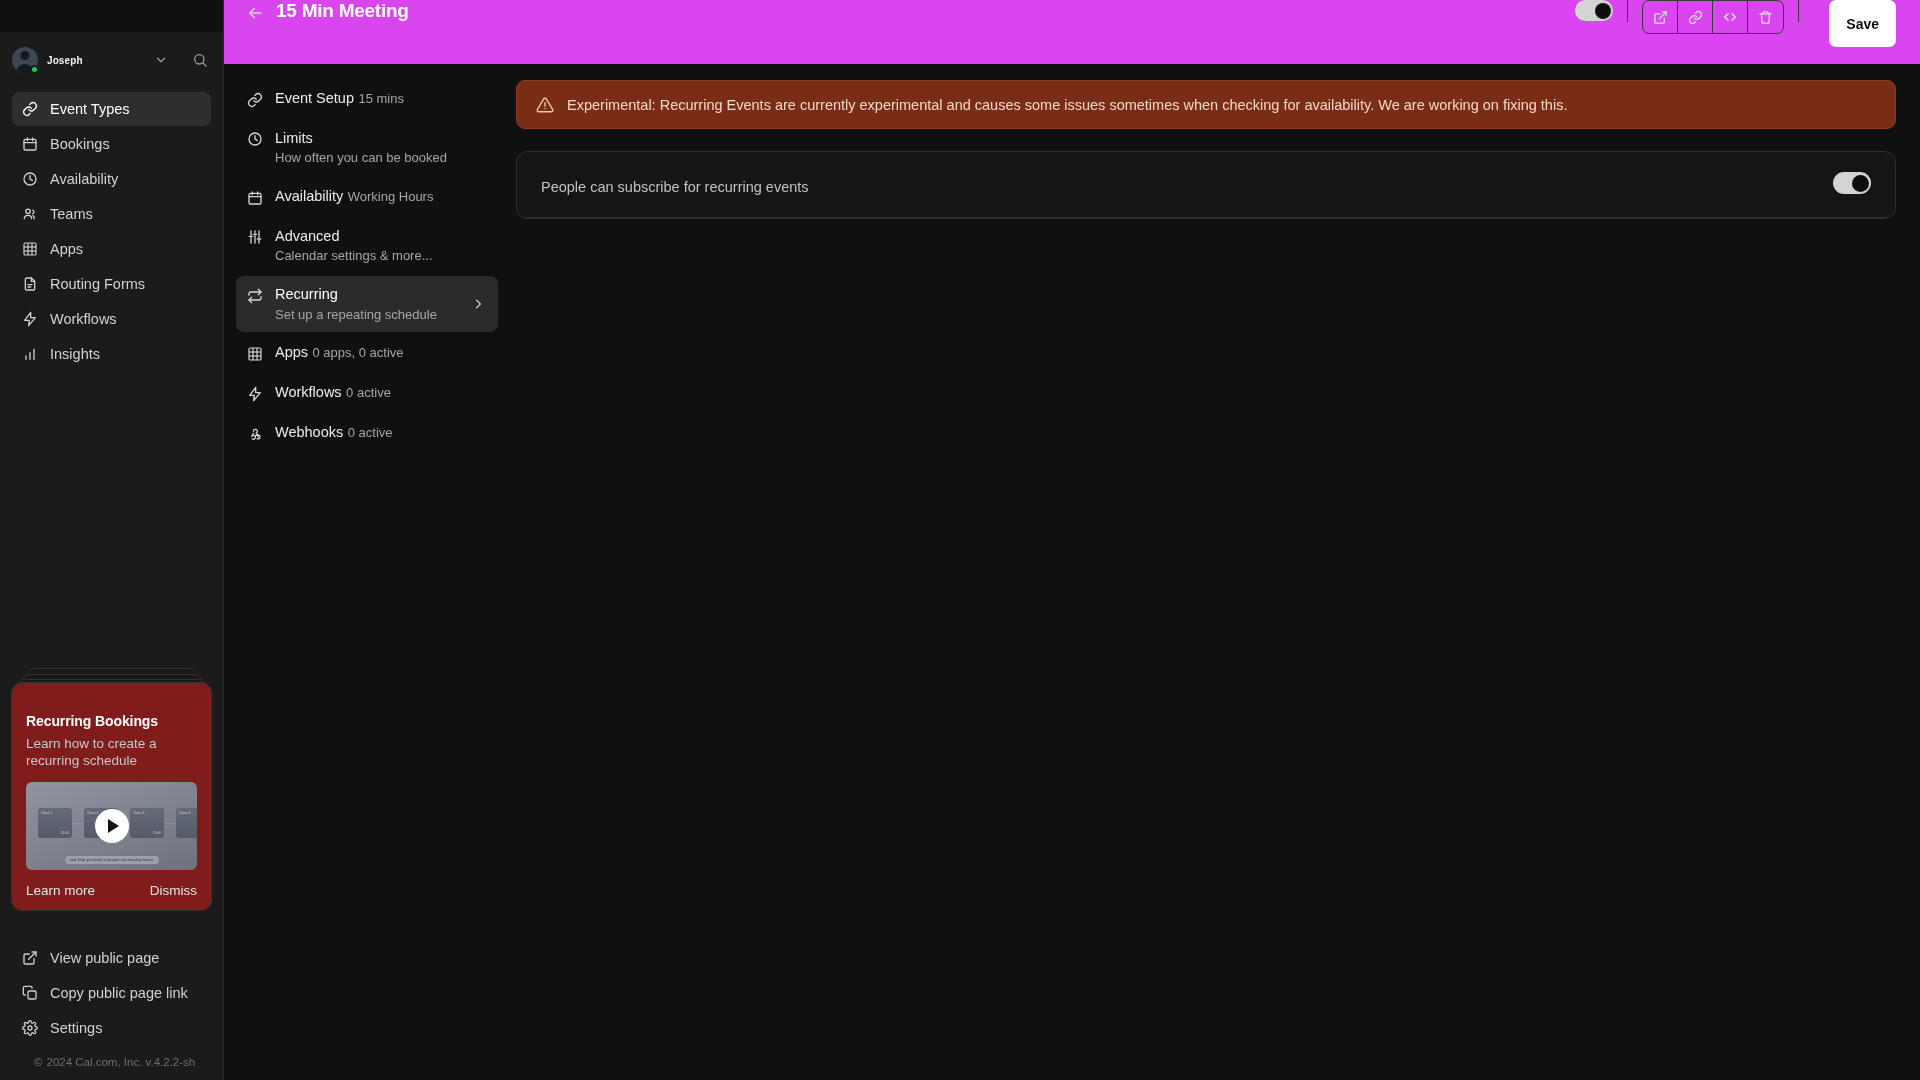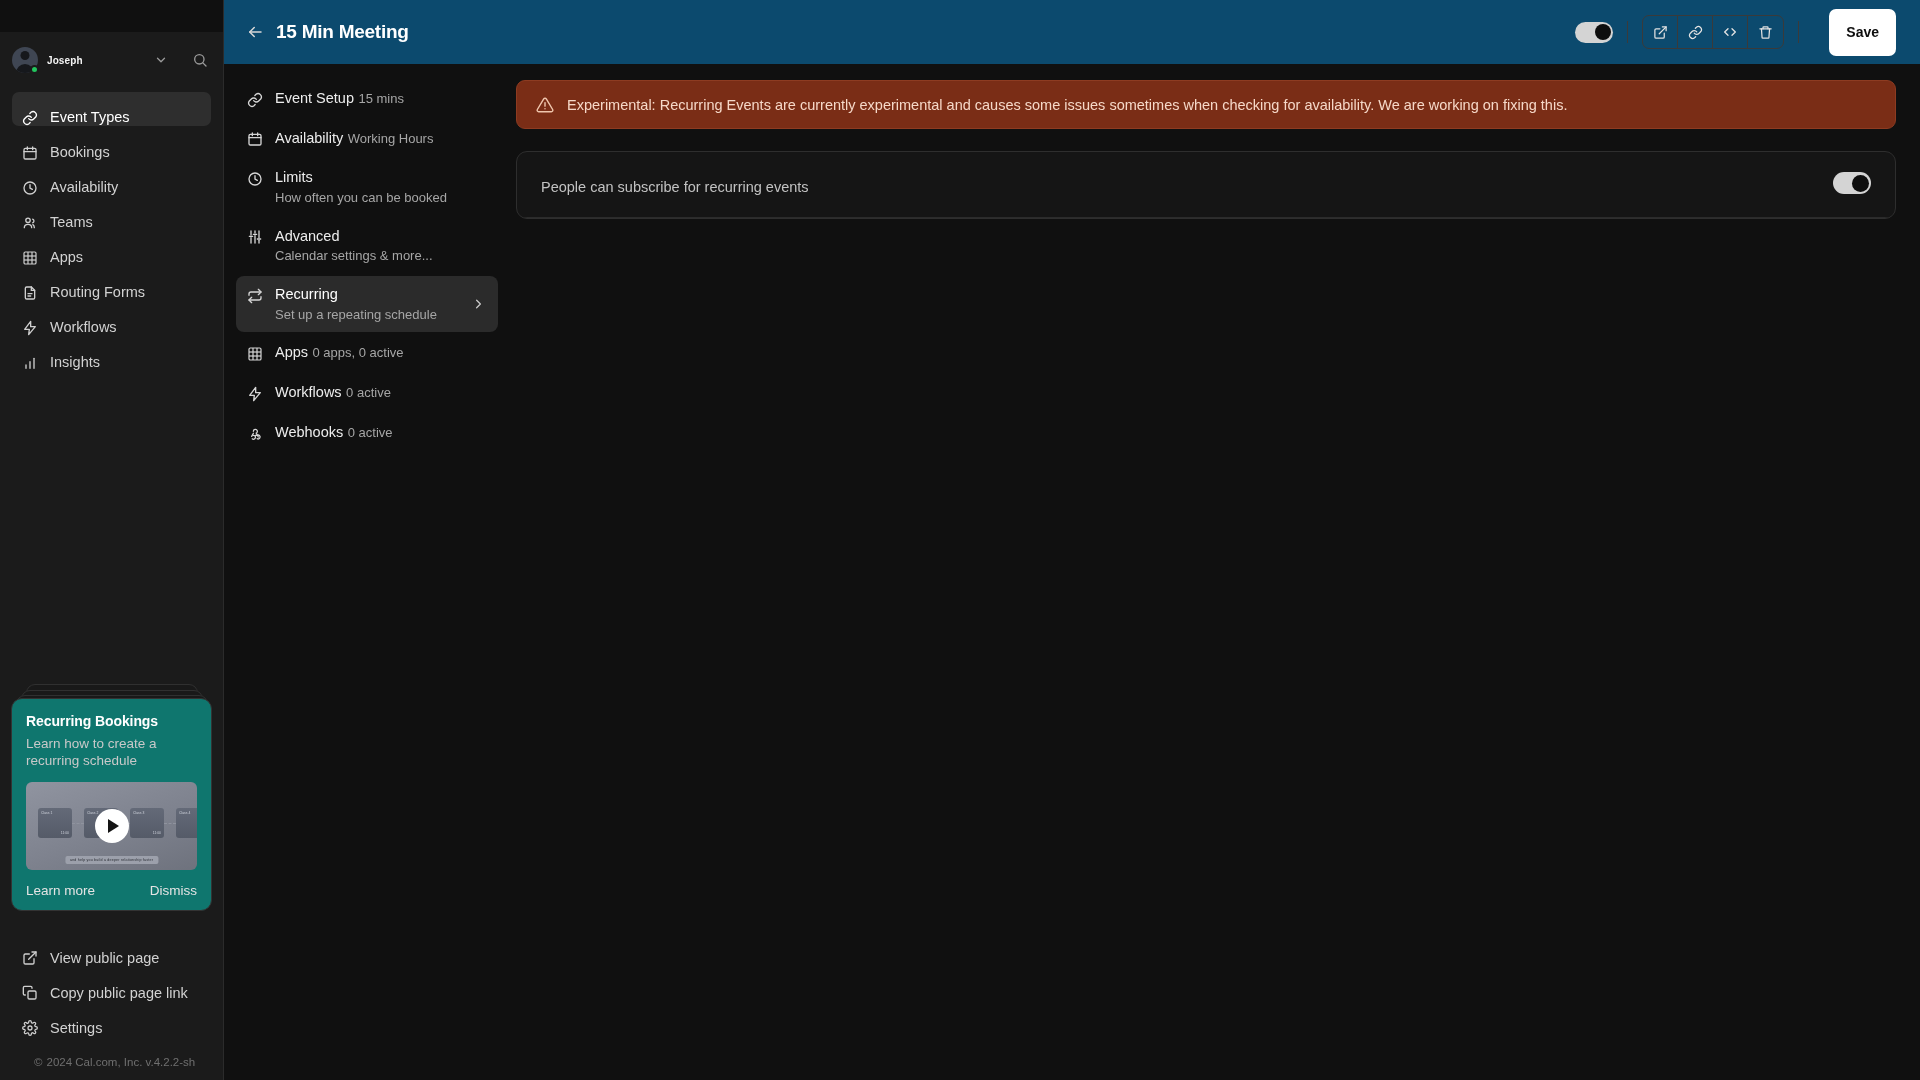--- a/index.html
+++ b/index.html
@@ -49,21 +49,21 @@
   }
   .user-name { font-size: 10px; font-weight: 700; color: #f4f4f4; letter-spacing: .1px; }
   .user-row .spacer { flex: 1; }
   .icon-btn-plain {
     width: 22px; height: 22px; display: flex; align-items: center; justify-content: center;
     color: #9b9b9b; cursor: pointer;
   }
 
   .nav { padding: 8px 12px 0; display: flex; flex-direction: column; gap: 1px; }
   .nav-item {
-    display: flex; align-items: flex-start; gap: 12px;
+    display: flex; align-items: center; gap: 12px;
     height: 34px; padding: 17px 9px; border-radius: 7px;
     font-size: 14.5px; color: #d2d2d2; cursor: pointer;
     white-space: nowrap;
   }
   .nav-item.active { background: #2e2e2e; color: #ffffff; font-weight: 500; }
   .nav-item .ico { width: 17px; height: 17px; flex: 0 0 17px; display: flex; align-items: center; justify-content: center; color: #cfcfcf; }
   .nav-item.active .ico { color: #fff; }
 
   .sidebar-spacer { flex: 1; }
 
@@ -71,22 +71,22 @@
   .tips-zone { padding: 0 11px 0; position: relative; }
   .tip-stack-l {
     position: absolute; left: 50%; transform: translateX(-50%);
     border: 1px solid #303030; border-radius: 9px; background: #191919; height: 22px;
   }
   .tip-s1 { width: 172px; top: -14px; }
   .tip-s2 { width: 182px; top: -8px; }
   .tip-s3 { width: 192px; top: -3px; }
   .tip-card {
     position: relative; z-index: 3;
-    background: #0f766e; border: 1px solid #333333; border-radius: 11px;
-    padding: 14px 14px 12px;
+    background: #7f1d1d; border: 1px solid #333333; border-radius: 11px;
+    padding: 30px 14px 12px;
   }
   .tip-title { font-size: 14px; font-weight: 700; color: #fff; letter-spacing: -.1px; }
   .tip-desc { margin-top: 7px; font-size: 13.5px; color: #c9c9c9; line-height: 1.25; }
   .tip-thumb {
     margin-top: 12px; height: 88px; border-radius: 6px;
     background: linear-gradient(160deg,#9094a0 0%, #7e828e 55%, #6e727d 100%);
     position: relative; overflow: hidden;
   }
   .tile {
     position: absolute; top: 26px; width: 34px; height: 30px; border-radius: 3px;
@@ -121,22 +121,22 @@
     border-radius: 7px; font-size: 14.5px; color: #d2d2d2; cursor: pointer;
   }
   .foot-item .ico { width: 17px; height: 17px; flex: 0 0 17px; display: flex; align-items: center; justify-content: center; color: #cfcfcf; }
   .copyright { font-size: 11.5px; color: #6f6f6f; padding: 10px 0 12px 22px; display: flex; align-items: center; gap: 4px; }
 
   
   .main { flex: 1; display: flex; flex-direction: column; background: #101010; min-width: 0; }
 
   .topbar {
     height: 64px; flex: 0 0 64px;
-    display: flex; align-items: center; padding: 0 24px 0 18px;
-    background: #0c4a6e;
+    display: flex; padding: 0 24px 0 18px;
+    background: #d946ef;
   }
   .back-btn {
     width: 26px; height: 26px; display: flex; align-items: center; justify-content: center;
     color: #d8d8d8; cursor: pointer; margin-right: 8px;
   }
   .page-title { font-size: 19px; font-weight: 700; color: #ffffff; letter-spacing: -.25px; }
   .topbar .grow { flex: 1; }
 
   .switch {
     width: 38px; height: 21px; border-radius: 11px; background: #d4d4d4;
@@ -471,42 +471,42 @@
           </span>
           <span class="txt">
             <span class="st">Event Setup</span>
             <span class="ss">15 mins</span>
           </span>
         </div>
 
         <div class="subnav-item">
           <span class="ico">
             <svg width="16" height="16" viewBox="0 0 24 24" fill="none" stroke="currentColor" stroke-width="2" stroke-linecap="round">
+                <circle cx="12" cy="12" r="9"></circle>
+                <polyline points="12 7 12 12 15.5 14"></polyline>
+              </svg>
+          </span>
+          <span class="txt">
+            <span class="st">Limits</span>
+            <span class="ss">How often you can be booked</span>
+          </span>
+        </div>
+
+        <div class="subnav-item">
+          <span class="ico">
+            <svg width="16" height="16" viewBox="0 0 24 24" fill="none" stroke="currentColor" stroke-width="2" stroke-linecap="round">
                 <rect x="3" y="5" width="18" height="16" rx="2"></rect>
                 <line x1="3" y1="10" x2="21" y2="10"></line>
                 <line x1="8" y1="3" x2="8" y2="7"></line>
                 <line x1="16" y1="3" x2="16" y2="7"></line>
               </svg>
           </span>
           <span class="txt">
             <span class="st">Availability</span>
             <span class="ss">Working Hours</span>
-          </span>
-        </div>
-
-        <div class="subnav-item">
-          <span class="ico">
-            <svg width="16" height="16" viewBox="0 0 24 24" fill="none" stroke="currentColor" stroke-width="2" stroke-linecap="round">
-                <circle cx="12" cy="12" r="9"></circle>
-                <polyline points="12 7 12 12 15.5 14"></polyline>
-              </svg>
-          </span>
-          <span class="txt">
-            <span class="st">Limits</span>
-            <span class="ss">How often you can be booked</span>
           </span>
         </div>
 
         <div class="subnav-item">
           <span class="ico">
             <svg width="16" height="16" viewBox="0 0 24 24" fill="none" stroke="currentColor" stroke-width="2" stroke-linecap="round">
                 <line x1="6" y1="3" x2="6" y2="9"></line>
                 <line x1="6" y1="13" x2="6" y2="21"></line>
                 <line x1="12" y1="3" x2="12" y2="6"></line>
                 <line x1="12" y1="10" x2="12" y2="21"></line>

